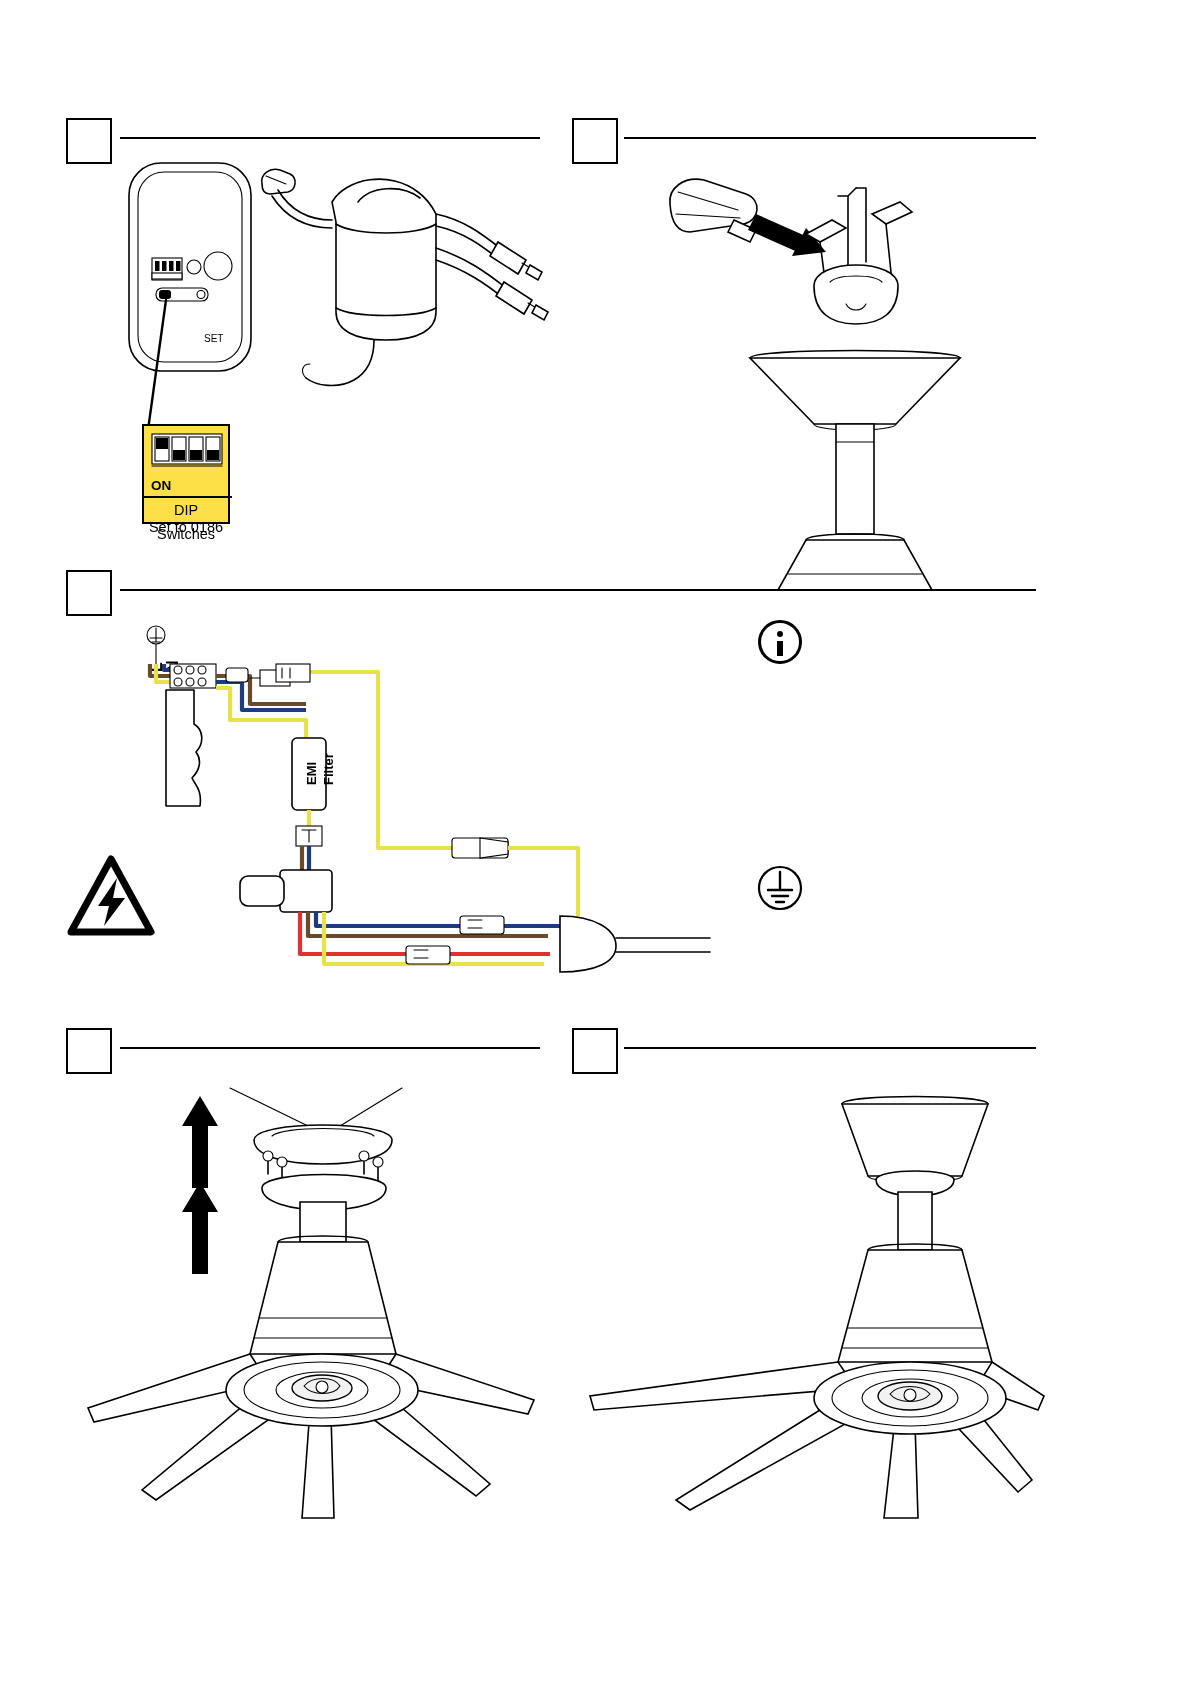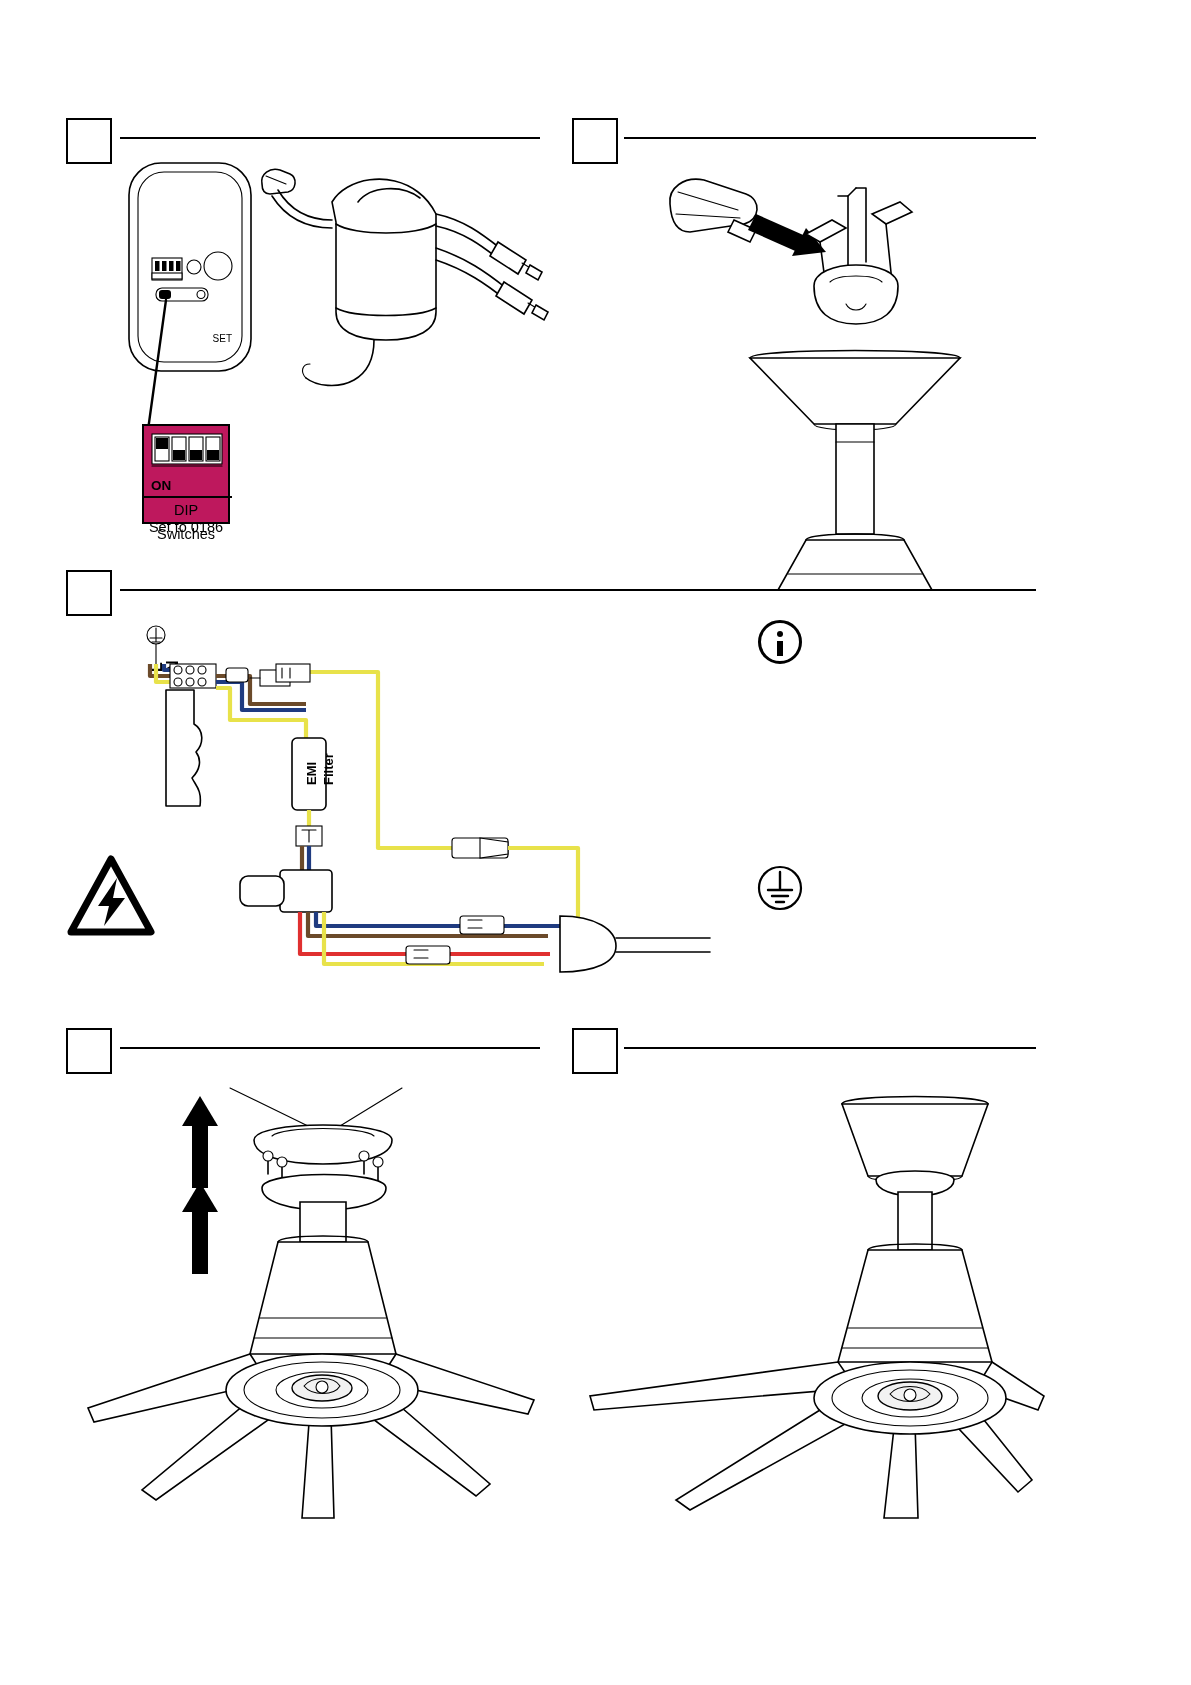--- a/index.html
+++ b/index.html
@@ -23,21 +23,21 @@
   .fg{fill:#f2f2f2;stroke:#000;stroke-width:1.4;}
 
   
   .w{fill:none;stroke-width:4.2;stroke-linejoin:round;stroke-linecap:butt;}
   .w-yel{stroke:#e8e24a;}
   .w-blu{stroke:#1f3b80;}
   .w-brn{stroke:#6b4a2a;}
   .w-red{stroke:#e03030;}
 
   
-  .dipbox{position:absolute;border:2px solid #000;background:#be185d;box-sizing:border-box;}
+  .dipbox{position:absolute;border:2px solid #000;background:#fde047;box-sizing:border-box;}
   .diplabel{position:absolute;font-size:14.5px;line-height:24px;text-align:center;width:100%;}
   .onlabel{position:absolute;font-size:13.5px;font-weight:bold;}
 
   
   .emilabel{position:absolute;font-size:13px;font-weight:bold;line-height:14px;
             transform:rotate(-90deg);transform-origin:0 0;white-space:nowrap;}
 
   
   .lnlabel{position:absolute;font-size:16px;font-weight:bold;transform:rotate(-90deg);
            transform-origin:0 0;}
@@ -74,21 +74,21 @@
     <circle class="fwt" cx="68" cy="107" r="7"></circle>
 
     <circle class="fwt" cx="92" cy="106" r="14"></circle>
 
     <rect class="fwt" x="30" y="128" width="52" height="13" rx="6" ry="6"></rect>
     <rect class="fb" x="33" y="130" width="12" height="9" rx="3" ry="3"></rect>
     <circle class="fwt" cx="75" cy="134.5" r="4"></circle>
 
     <path class="s2" d="M40 140 L22 270"></path>
   </svg>
-  <div style="position:absolute;left:204px;top:333px;width:28px;text-align:right;font-size:10px;">SET</div>
+  <div style="position:absolute;left:204px;top:333px;width:28px;text-align:left;font-size:10px;">SET</div>
 
   <svg style="left:250px;top:162px;width:310px;height:255px;" viewBox="0 0 310 255">
 
     <path class="s" d="M12 22 C10 12 20 5 30 8 L40 12 C48 16 46 28 38 30 L20 32 C14 32 12 28 12 22 Z"></path>
     <path class="s1" d="M16 14 L36 22"></path>
 
     <path class="s" d="M28 28 C40 48 58 58 82 58"></path>
     <path class="s" d="M22 34 C36 56 56 66 82 66"></path>
 
     <path class="fw" d="M82 40 C96 16 140 8 168 30 C176 36 182 44 186 52

